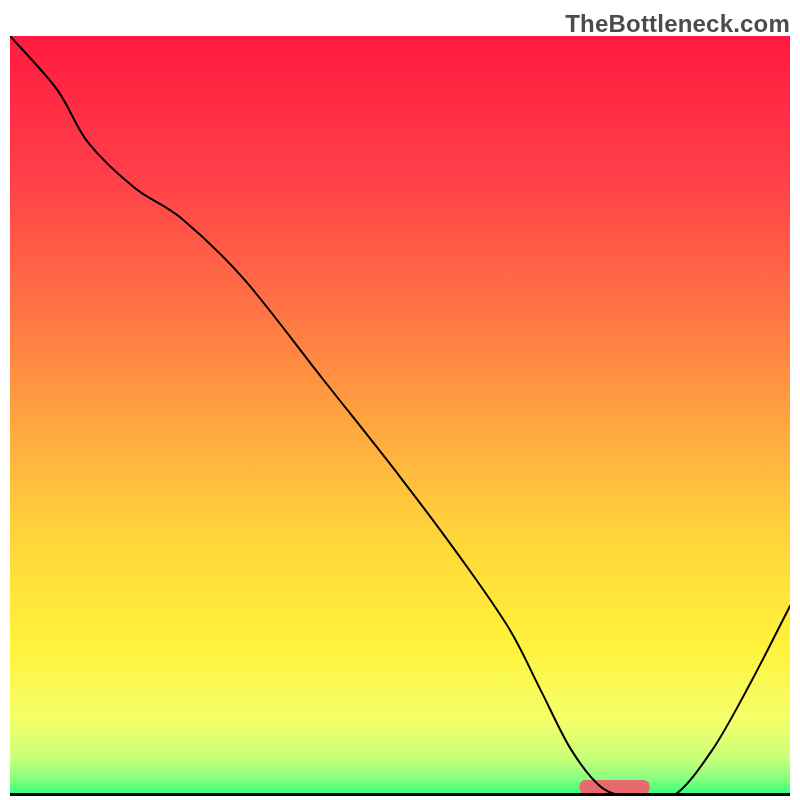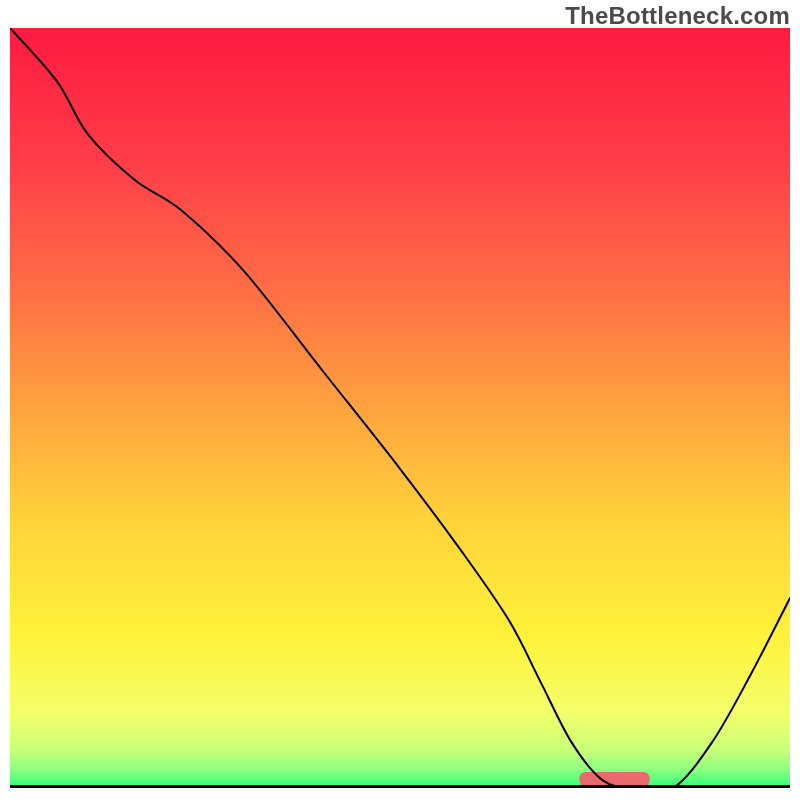--- a/index.html
+++ b/index.html
@@ -7,20 +7,21 @@
     padding: 0;
     width: 800px;
     height: 800px;
     overflow: hidden;
     background: #fff;
   }
   .stage {
     position: relative;
     width: 800px;
     height: 568px;
+    margin-top: 8px;
   }
   .watermark {
     position: absolute;
     top: 2px;
     right: 10px;
     font-family: Arial, Helvetica, sans-serif;
     font-size: 24px;
     font-weight: 600;
     color: #4b4b4b;
     letter-spacing: 0.2px;

